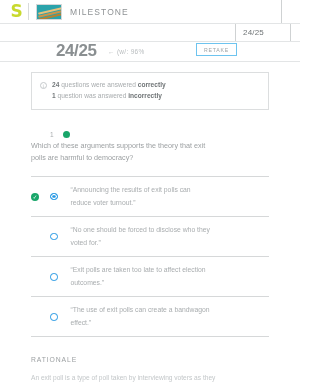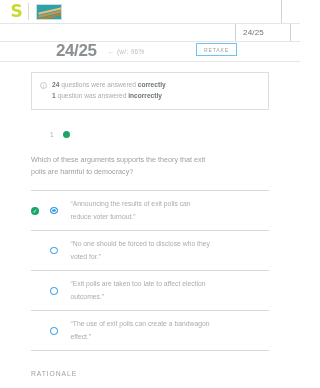--- a/index.html
+++ b/index.html
@@ -161,21 +161,21 @@
     margin-top: 21px;
     padding-left: 19px;
   }
   .qnum { font-size: 6.5px; color: #a8acae; }
   .qdot {
     width: 7px; height: 7px;
     border-radius: 50%;
     background: #19a66a;
   }
   .qtext {
-    margin-top: 16px;
+    margin-top: 2px;
     font-size: 7.2px;
     line-height: 1.75;
     color: #9b9fa1;
     max-width: 185px;
   }
 
   
   .options { margin-top: 11px; }
   .option {
     border-top: 1px solid #d6d8d9;
@@ -238,20 +238,21 @@
 <body>
 
 <div class="topbar">
   <div class="logo-s">S</div>
   <div class="topbar-sep"></div>
   <div class="course-thumb">
     <div class="b1"></div>
     <div class="b2"></div>
     <div class="b3"></div>
   </div>
+  <div class="brand-name">MILESTONE</div>
   <div class="topbar-vline v1"></div>
 </div>
 
 <div class="subbar">
   <div class="vline left"></div>
   <div class="subbar-score">24/25</div>
   <div class="vline right"></div>
 </div>
 
 <div class="scorebar">

